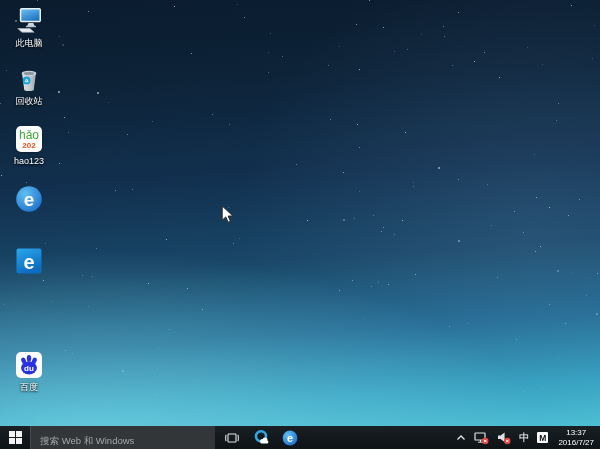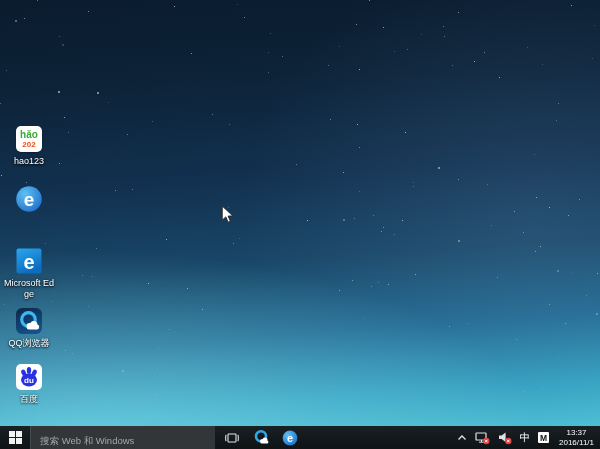--- a/index.html
+++ b/index.html
@@ -22,21 +22,21 @@
   .dicon .lbl {
     margin-top:2px; font-size:9px; line-height:10.5px; color:#fff; text-align:center;
     max-width:52px; word-break:break-all;
     text-shadow:0 1px 2px rgba(0,0,0,.9), 0 0 3px rgba(0,0,0,.55);
   }
   .hao-badge {
     width:26px; height:26px; background:#fff; border-radius:5px;
     display:flex; flex-direction:column; align-items:center; justify-content:center;
     box-shadow:0 1px 2px rgba(0,0,0,.35); line-height:1;
   }
-  .hao-t { color:#3aaa35; font-weight:bold; font-size:10px; }
+  .hao-t { color:#3aaa35; font-weight:normal; font-size:12px; }
   .hao-b { color:#ee4f10; font-weight:bold; font-size:8px; margin-top:1px; }
 
   
   .taskbar {
     position:absolute; left:0; bottom:0; width:600px; height:23px;
     background:linear-gradient(180deg,#1a2124 0%, #12181b 55%, #0f1416 100%);
   }
   .start-btn {
     position:absolute; left:0; top:0; width:30px; height:23px; border:0; background:transparent;
     display:flex; align-items:center; justify-content:center; cursor:pointer;
@@ -211,21 +211,57 @@
         <span class="star" style="left: 437.6px; top: 167.4px; width: 2px; height: 2px; opacity: 0.57;"></span>
         <span class="star" style="left: 268.2px; top: 52px; width: 1px; height: 1px; opacity: 0.29;"></span>
         <span class="star" style="left: 158.1px; top: 347.7px; width: 1px; height: 1px; opacity: 0.21;"></span>
         <span class="star" style="left: 97.4px; top: 91.6px; width: 2px; height: 2px; opacity: 0.63;"></span>
         <span class="star" style="left: 351.7px; top: 279.5px; width: 1px; height: 1px; opacity: 0.53;"></span>
         <span class="star" style="left: 21.2px; top: 200.8px; width: 1px; height: 1px; opacity: 0.41;"></span>
         <span class="star" style="left: 4px; top: 304.1px; width: 1px; height: 1px; opacity: 0.24;"></span>
         <span class="star" style="left: 227.8px; top: 207.3px; width: 1px; height: 1px; opacity: 0.3;"></span>
       </div>
 
-
+    <div class="dicon" style="top:6px">
+      <div class="art">
+        <svg width="30" height="30" viewBox="0 0 32 32">
+          <defs>
+              <linearGradient id="scr" x1="0" y1="0" x2="0.6" y2="1">
+            <stop offset="0" stop-color="#6ec1f5"></stop>
+                <stop offset="1" stop-color="#1d74c0"></stop>
+              </linearGradient>
+            </defs>
+          <rect x="7" y="3" width="21" height="13.5" rx="1" fill="url(#scr)" stroke="#e9f0f4" stroke-width="1.6"></rect>
+          <path d="M15.5,18 h5 l1.5,3.2 h-8 z" fill="#cfd9df"></path>
+          <rect x="12.5" y="21" width="11" height="1.6" rx="0.8" fill="#b9c4cb"></rect>
+          <path d="M4,24 L17,24 L21.5,28 L8.5,28 Z" fill="#e7edf1" stroke="#9fb0ba" stroke-width="0.7"></path>
+        </svg>
+      </div>
+      <div class="lbl">此电脑</div>
+    </div>
+
+    <div class="dicon" style="top:64px">
+      <div class="art">
+        <svg width="30" height="30" viewBox="0 0 32 32">
+          <defs>
+              <linearGradient id="bin" x1="0" y1="0" x2="1" y2="0">
+            <stop offset="0" stop-color="#dde4e8"></stop>
+                <stop offset="0.55" stop-color="#c2cad0"></stop>
+                <stop offset="1" stop-color="#9aa4ab"></stop>
+              </linearGradient>
+            </defs>
+          <path d="M8.6,10 L11,28 Q16,29.8 21,28 L23.4,10 Z" fill="url(#bin)"></path>
+          <ellipse cx="16" cy="10" rx="7.8" ry="2.7" fill="#ccd3d8"></ellipse>
+          <ellipse cx="16" cy="10" rx="5.5" ry="1.7" fill="#8e979d"></ellipse>
+          <circle cx="13.5" cy="17.5" r="4.2" fill="#22a0dd"></circle>
+          <path d="M11.9,18.9 l1.6,-2.9 l1.6,2.9 z" fill="none" stroke="#fff" stroke-width="0.9"></path>
+        </svg>
+      </div>
+      <div class="lbl">回收站</div>
+    </div>
 
     <div class="dicon" style="top:124px">
       <div class="art">
         <div class="hao-badge">
           <span class="hao-t">hǎo</span>
           <span class="hao-b">202</span>
         </div>
       </div>
       <div class="lbl">hao123</div>
     </div>
@@ -251,46 +287,24 @@
           <defs>
               <linearGradient id="edg" x1="0" y1="0" x2="0.4" y2="1">
             <stop offset="0" stop-color="#2aa7ec"></stop>
                 <stop offset="1" stop-color="#0c6cc0"></stop>
               </linearGradient>
             </defs>
           <rect x="1.5" y="1.5" width="25" height="25" rx="2" fill="url(#edg)"></rect>
           <text x="14" y="21.5" text-anchor="middle" font-size="20" font-weight="bold" fill="#fff" font-family="Liberation Sans, sans-serif">e</text>
         </svg>
       </div>
-      <div class="lbl">Microsoft Edge</div>
-    </div>
-
-    <div class="dicon" style="top:306px">
-      <div class="art">
-        <svg width="28" height="28" viewBox="0 0 28 28">
-          <defs>
-              <linearGradient id="qqbg" x1="0" y1="0" x2="0.4" y2="1">
-            <stop offset="0" stop-color="#0c2746"></stop>
-                <stop offset="1" stop-color="#145089"></stop>
-              </linearGradient>
-            </defs>
-          <rect x="1" y="1" width="26" height="26" rx="6" fill="url(#qqbg)"></rect>
-          <circle cx="13.5" cy="12.5" r="6.8" fill="none" stroke="#3db6f2" stroke-width="3.2"></circle>
-          <g fill="#fff">
-            <circle cx="14.5" cy="19" r="3"></circle>
-            <circle cx="18.8" cy="17.6" r="3.6"></circle>
-            <circle cx="21.8" cy="19.8" r="2.4"></circle>
-            <rect x="11.8" y="18.6" width="12" height="3.9" rx="1.9"></rect>
-          </g>
-        </svg>
-      </div>
-      <div class="lbl">QQ浏览器</div>
-    </div>
-
-    <div class="dicon" style="top:362px">
+    </div>
+
+
+    <div class="dicon" style="top:350px">
       <div class="art">
         <svg width="28" height="28" viewBox="0 0 28 28">
           <rect x="1" y="1" width="26" height="26" rx="5" fill="#fff"></rect>
           <g fill="#2932e1">
             <ellipse cx="8.6" cy="9.6" rx="2.2" ry="3.2" transform="rotate(-22 8.6 9.6)"></ellipse>
             <ellipse cx="14" cy="7.4" rx="2.2" ry="3.3"></ellipse>
             <ellipse cx="19.4" cy="9.6" rx="2.2" ry="3.2" transform="rotate(22 19.4 9.6)"></ellipse>
             <ellipse cx="14" cy="16.8" rx="8" ry="6.6"></ellipse>
           </g>
           <text x="14" y="19.6" text-anchor="middle" font-size="8" font-weight="bold" fill="#fff" font-family="Liberation Sans, sans-serif">du</text>
@@ -394,18 +408,18 @@
       <button class="tray-btn">
         <span class="ime-lang">中</span>
       </button>
 
       <button class="tray-btn">
         <span class="ime-mode">M</span>
       </button>
 
       <button class="clock">
         <div>13:37</div>
-        <div>2016/11/1</div>
+        <div>2016/7/27</div>
       </button>
     </div>
   </div>
 
 </div>
 
 </body></html>

